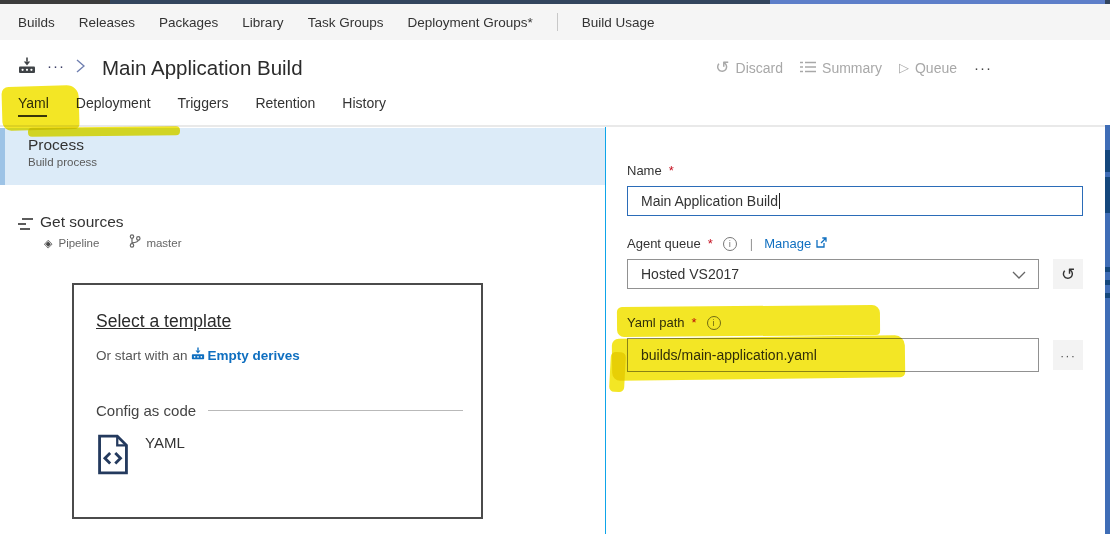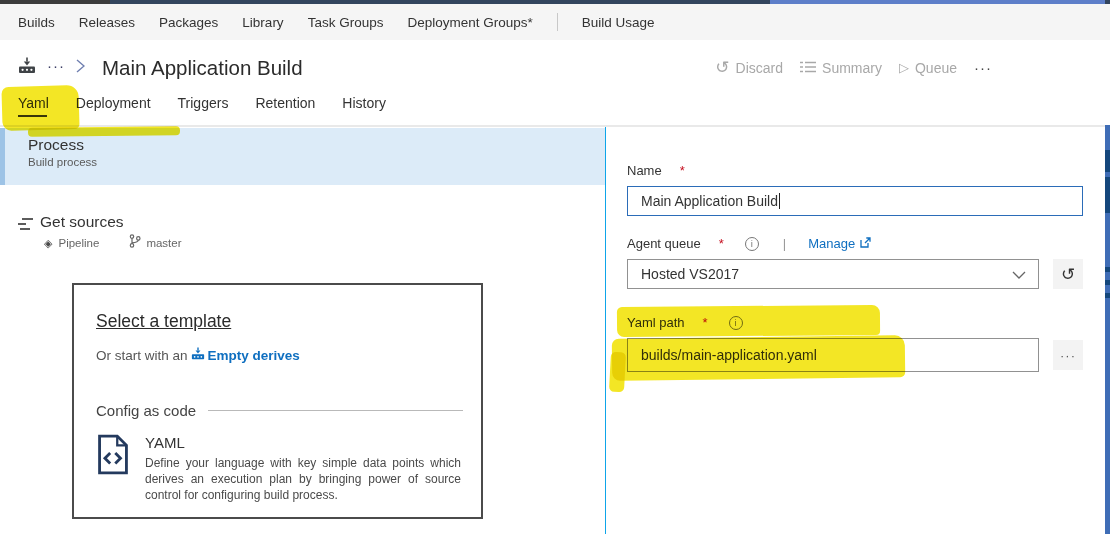--- a/index.html
+++ b/index.html
@@ -67,21 +67,21 @@
   .tpl-or .empty-link { font-size:13.5px; font-weight:bold; color:#0f6fc0; cursor:pointer; }
   .cfg-row { margin-top:38px; display:flex; align-items:center; }
   .cfg-heading { font-size:15px; color:#444; white-space:nowrap; }
   .cfg-rule { flex:1; height:1px; background:#b9b9b9; margin-left:12px; }
   .yaml-card { margin-top:15px; display:flex; gap:15px; cursor:pointer; }
   .yaml-right { flex:1; }
   .yaml-title { font-size:15px; color:#333; margin-bottom:4px; }
   .yaml-desc { font-size:12px; color:#4a4a4a; line-height:1.34; text-align:justify; padding-right:2px; }
 
   
-  .field-label { display:flex; align-items:center; gap:17px; font-size:13px; color:#333; margin-bottom:8px; }
+  .field-label { display:flex; align-items:center; gap:6px; font-size:13px; color:#333; margin-bottom:8px; }
   .req { color:#c50f1f; margin-left:1px; }
   .info-icon { width:14px; height:14px; border:1px solid #777; border-radius:50%; color:#777;
                font-size:9.5px; display:inline-flex; align-items:center; justify-content:center;
                margin-left:4px; cursor:pointer; font-style:normal; }
   .pipe { color:#999; margin:0 5px 0 7px; }
   .manage-link { color:#0f6fc0; font-size:13px; cursor:pointer; display:flex; align-items:flex-start; gap:5px; }
   .name-input { width:456px; height:30px; border:1px solid #2b6cb8; background:#fff; font-size:14px;
                 color:#333; padding-left:13px; display:flex; align-items:center; }
   .caret { display:inline-block; width:1px; height:16px; background:#222; margin-left:1px; }
   .agent-group { margin-top:20px; }
@@ -249,21 +249,20 @@
           <span>
             <svg width="34" height="41" viewBox="0 0 24 29">
               <path d="M2.5 1.5 H15 L21.5 8 V27.5 H2.5 Z" fill="none" stroke="#243a5e" stroke-width="2"></path>
               <path d="M15 1.5 V8 H21.5" fill="none" stroke="#243a5e" stroke-width="1.6"></path>
               <polyline points="10,13.5 6.3,17.2 10,20.9" fill="none" stroke="#243a5e" stroke-width="2"></polyline>
               <polyline points="13.6,13.5 17.3,17.2 13.6,20.9" fill="none" stroke="#243a5e" stroke-width="2"></polyline>
             </svg>
           </span>
           <span class="yaml-right">
             <div class="yaml-title">YAML</div>
-            <div class="yaml-desc">Define your language with key simple data points which derives an execution plan by bringing power of source control for configuring build process.</div>
           </span>
         </div>
       </div>
     </div>
 
     <div class="right-panel">
 
       <div class="field-label">
         <span>Name</span>
           <span class="req">*</span>

